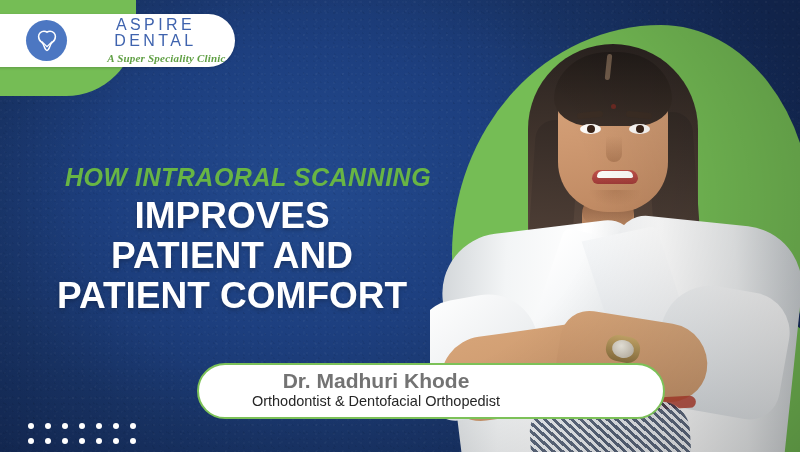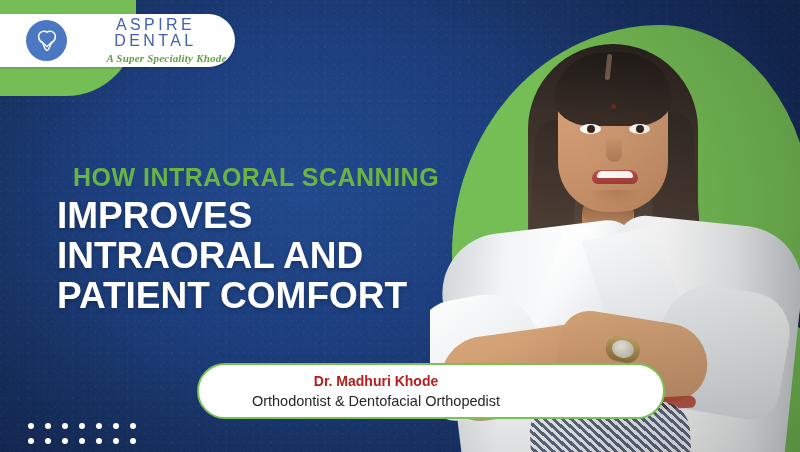--- a/index.html
+++ b/index.html
@@ -141,45 +141,45 @@
   .scarf { left:100px; top:404px; width:160px; height:58px;
     background:
       repeating-linear-gradient(45deg, rgba(42,58,86,.75) 0 3px, rgba(238,241,245,.9) 3px 6px);
     border-radius:24px 30px 0 0; transform:rotate(-3deg); }
   .scarf-edge { left:96px; top:400px; width:170px; height:12px; background:#b4402f; border-radius:20px; transform:rotate(-3deg); opacity:.85; }
   .pocket { left:236px; top:338px; width:68px; height:44px; border:2px solid rgba(170,178,185,.75); border-top:none; border-radius:0 0 6px 6px; }
   .btn1 { left:130px; top:372px; width:9px; height:9px; background:#e3e7ea; border-radius:50%; box-shadow:0 0 0 1px #b6bdc3; }
 
   
   .kicker {
-    position:absolute; left:73px; top:163px;
+    position:absolute; left:65px; top:163px;
     font-size:25px; font-weight:700; letter-spacing:.5px;
-    color:#68b544; white-space:nowrap;
+    color:#68b544; white-space:nowrap;font-style:italic;
   }
   .headline {
     position:absolute; left:57px; top:196px;
     font-size:37px; font-weight:700; line-height:40px;
     color:#ffffff; letter-spacing:0px;
     text-shadow:0 2px 4px rgba(0,0,0,.25);
   }
-  .headline div { white-space:nowrap; }
+  .headline div { white-space:nowrap;text-align:center; }
 
   
   .name-card {
     position:absolute; left:197px; top:363px;
     width:468px; height:56px;
     background:#ffffff;
     border:2px solid #7cc158;
     border-radius:28px;
     display:flex; flex-direction:column;
     align-items:center; justify-content:center;
     padding-right:110px;
   }
   .doc-name {
-    font-size:14px; font-weight:700; color:#b91c1c; line-height:20px;
+    font-size:21px; font-weight:700; color:#737373; line-height:20px;
   }
   .doc-role {
     font-size:14.5px; font-weight:400; color:#262626; line-height:19px; margin-top:1px;text-align:right;
   }
 
   
   .dots {
     position:absolute; left:28px; top:423px;
     display:grid;
     grid-template-columns:repeat(7, 17px);
@@ -242,28 +242,28 @@
 
   <div class="logo-pill">
     <div class="logo-mark">
       <svg width="28" height="28" viewBox="0 0 28 28" aria-hidden="true">
         <path d="M14 23.4c-1.2 0-2-1.6-2.6-3.3-.6-1.8-1.2-3.6-2.6-4.6-2.1-1.5-3.2-3.6-3.2-5.9C5.6 6.6 8 4.2 11 4.2c1.2 0 2.2.4 3 1 .8-.6 1.8-1 3-1 3 0 5.4 2.4 5.4 5.4 0 2.3-1.1 4.4-3.2 5.9-1.4 1-2 2.8-2.6 4.6-.6 1.7-1.4 3.3-2.6 3.3z" fill="none" stroke="#ffffff" stroke-width="1.5"></path>
         <path d="M8.6 14.4l5.4 5.2 5.4-5.2" fill="none" stroke="#ffffff" stroke-width="1.3"></path>
       </svg>
     </div>
     <div class="logo-text">
       <div class="logo-name">ASPIRE DENTAL</div>
-      <div class="logo-tag">A Super Speciality Khode</div>
+      <div class="logo-tag">A Super Speciality Clinic</div>
     </div>
   </div>
 
   <div class="kicker">HOW INTRAORAL SCANNING</div>
   <div class="headline">
     <div>IMPROVES</div>
-    <div>INTRAORAL AND</div>
+    <div>PATIENT AND</div>
     <div>PATIENT COMFORT</div>
   </div>
 
   <div class="name-card">
     <div class="doc-name">Dr. Madhuri Khode</div>
     <div class="doc-role">Orthodontist &amp; Dentofacial Orthopedist</div>
   </div>
 
   <div class="dots" id="dot-grid">
       <span></span>

